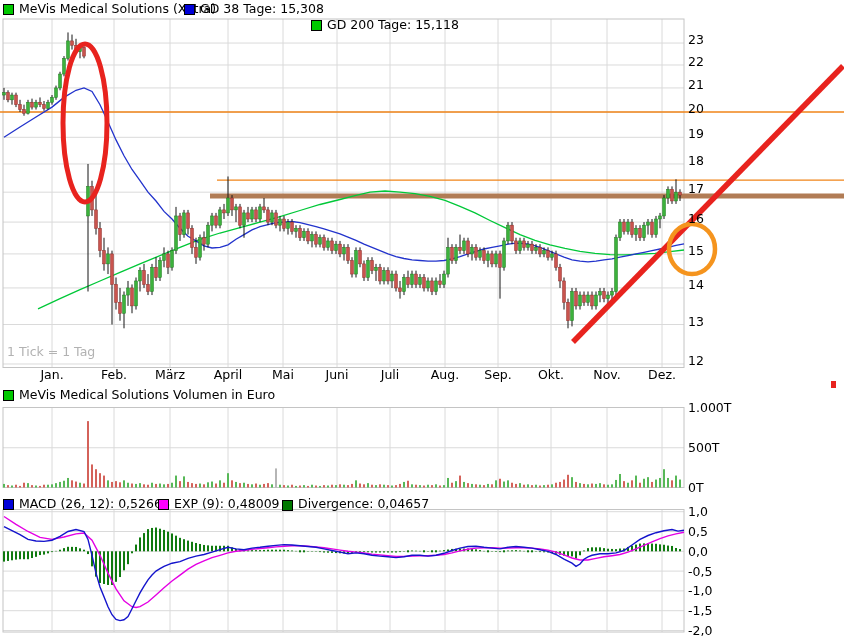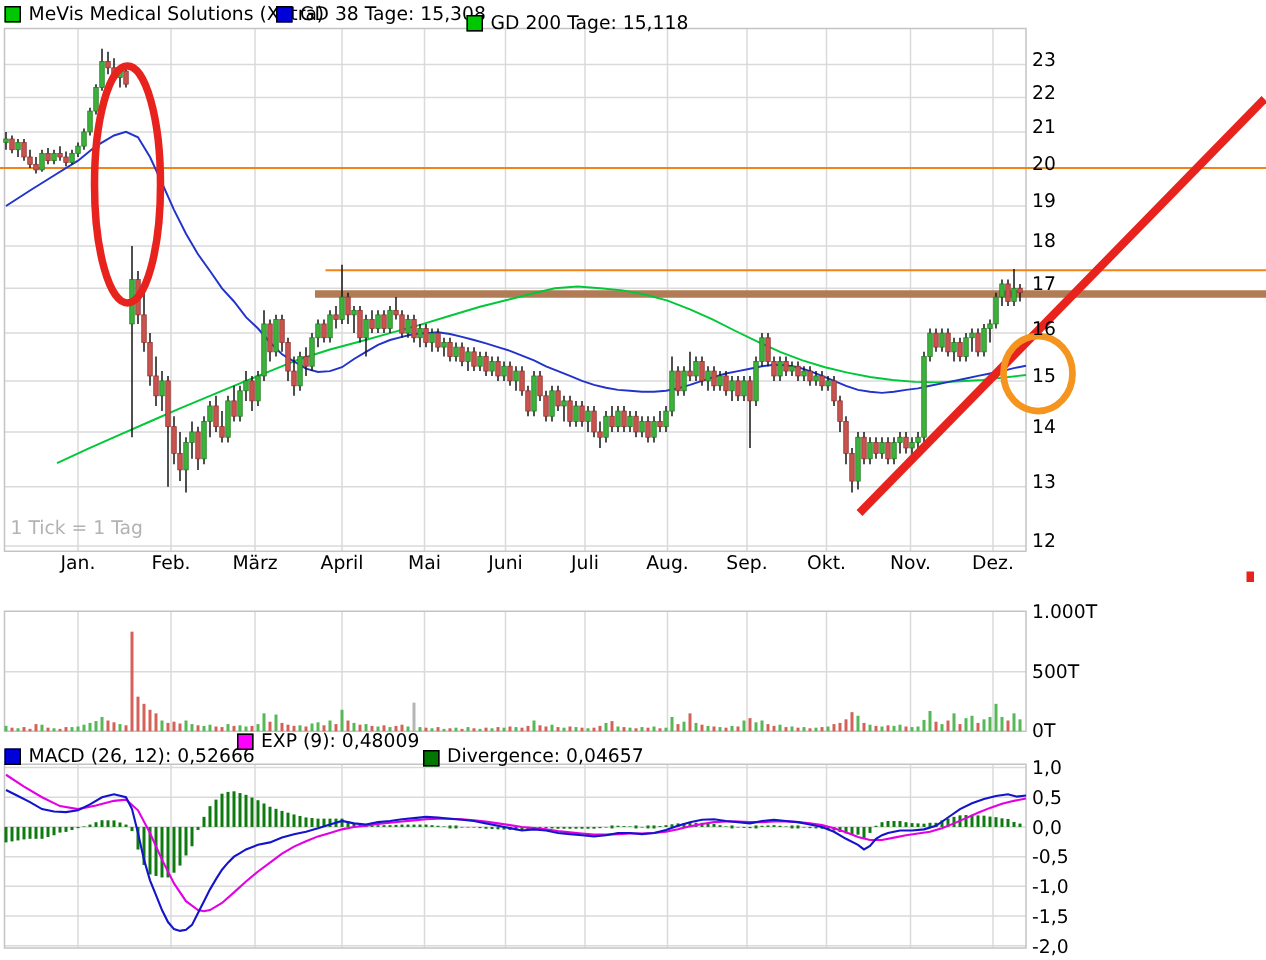--- a/index.html
+++ b/index.html
@@ -835,31 +835,35 @@
     </svg>
 
   <div class="legend-item" style="left:3px;top:2px;">
     <span class="swatch" style="background: rgb(0, 200, 0);"></span>
     <span>MeVis Medical Solutions (Xetra)</span>
   </div>
   <div class="legend-item" style="left:184px;top:2px;">
     <span class="swatch" style="background: rgb(0, 0, 216);"></span>
     <span>GD 38 Tage: 15,308</span>
   </div>
-  <div class="legend-item" style="left:311px;top:8px;justify-content:center;">
+  <div class="legend-item" style="left:311px;top:18px;justify-content:center;">
     <span class="swatch" style="background: rgb(0, 200, 0);"></span>
     <span>GD 200 Tage: 15,118</span>
   </div>
 
+  <div class="legend-item" style="left:3px;top:388px;">
+    <span class="swatch" style="background: rgb(0, 200, 0);"></span>
+    <span>MeVis Medical Solutions Volumen in Euro</span>
+  </div>
 
   <div class="legend-item" style="left:3px;top:497px;">
     <span class="swatch" style="background: rgb(0, 0, 216);"></span>
     <span>MACD (26, 12): 0,52666</span>
   </div>
-  <div class="legend-item" style="left:158px;top:487px;">
+  <div class="legend-item" style="left:158px;top:497px;">
     <span class="swatch" style="background: rgb(255, 0, 255);"></span>
     <span>EXP (9): 0,48009</span>
   </div>
   <div class="legend-item" style="left:282px;top:497px;align-items:flex-end;">
     <span class="swatch" style="background: rgb(0, 120, 0);"></span>
     <span>Divergence: 0,04657</span>
   </div>
 
 </div>
 

